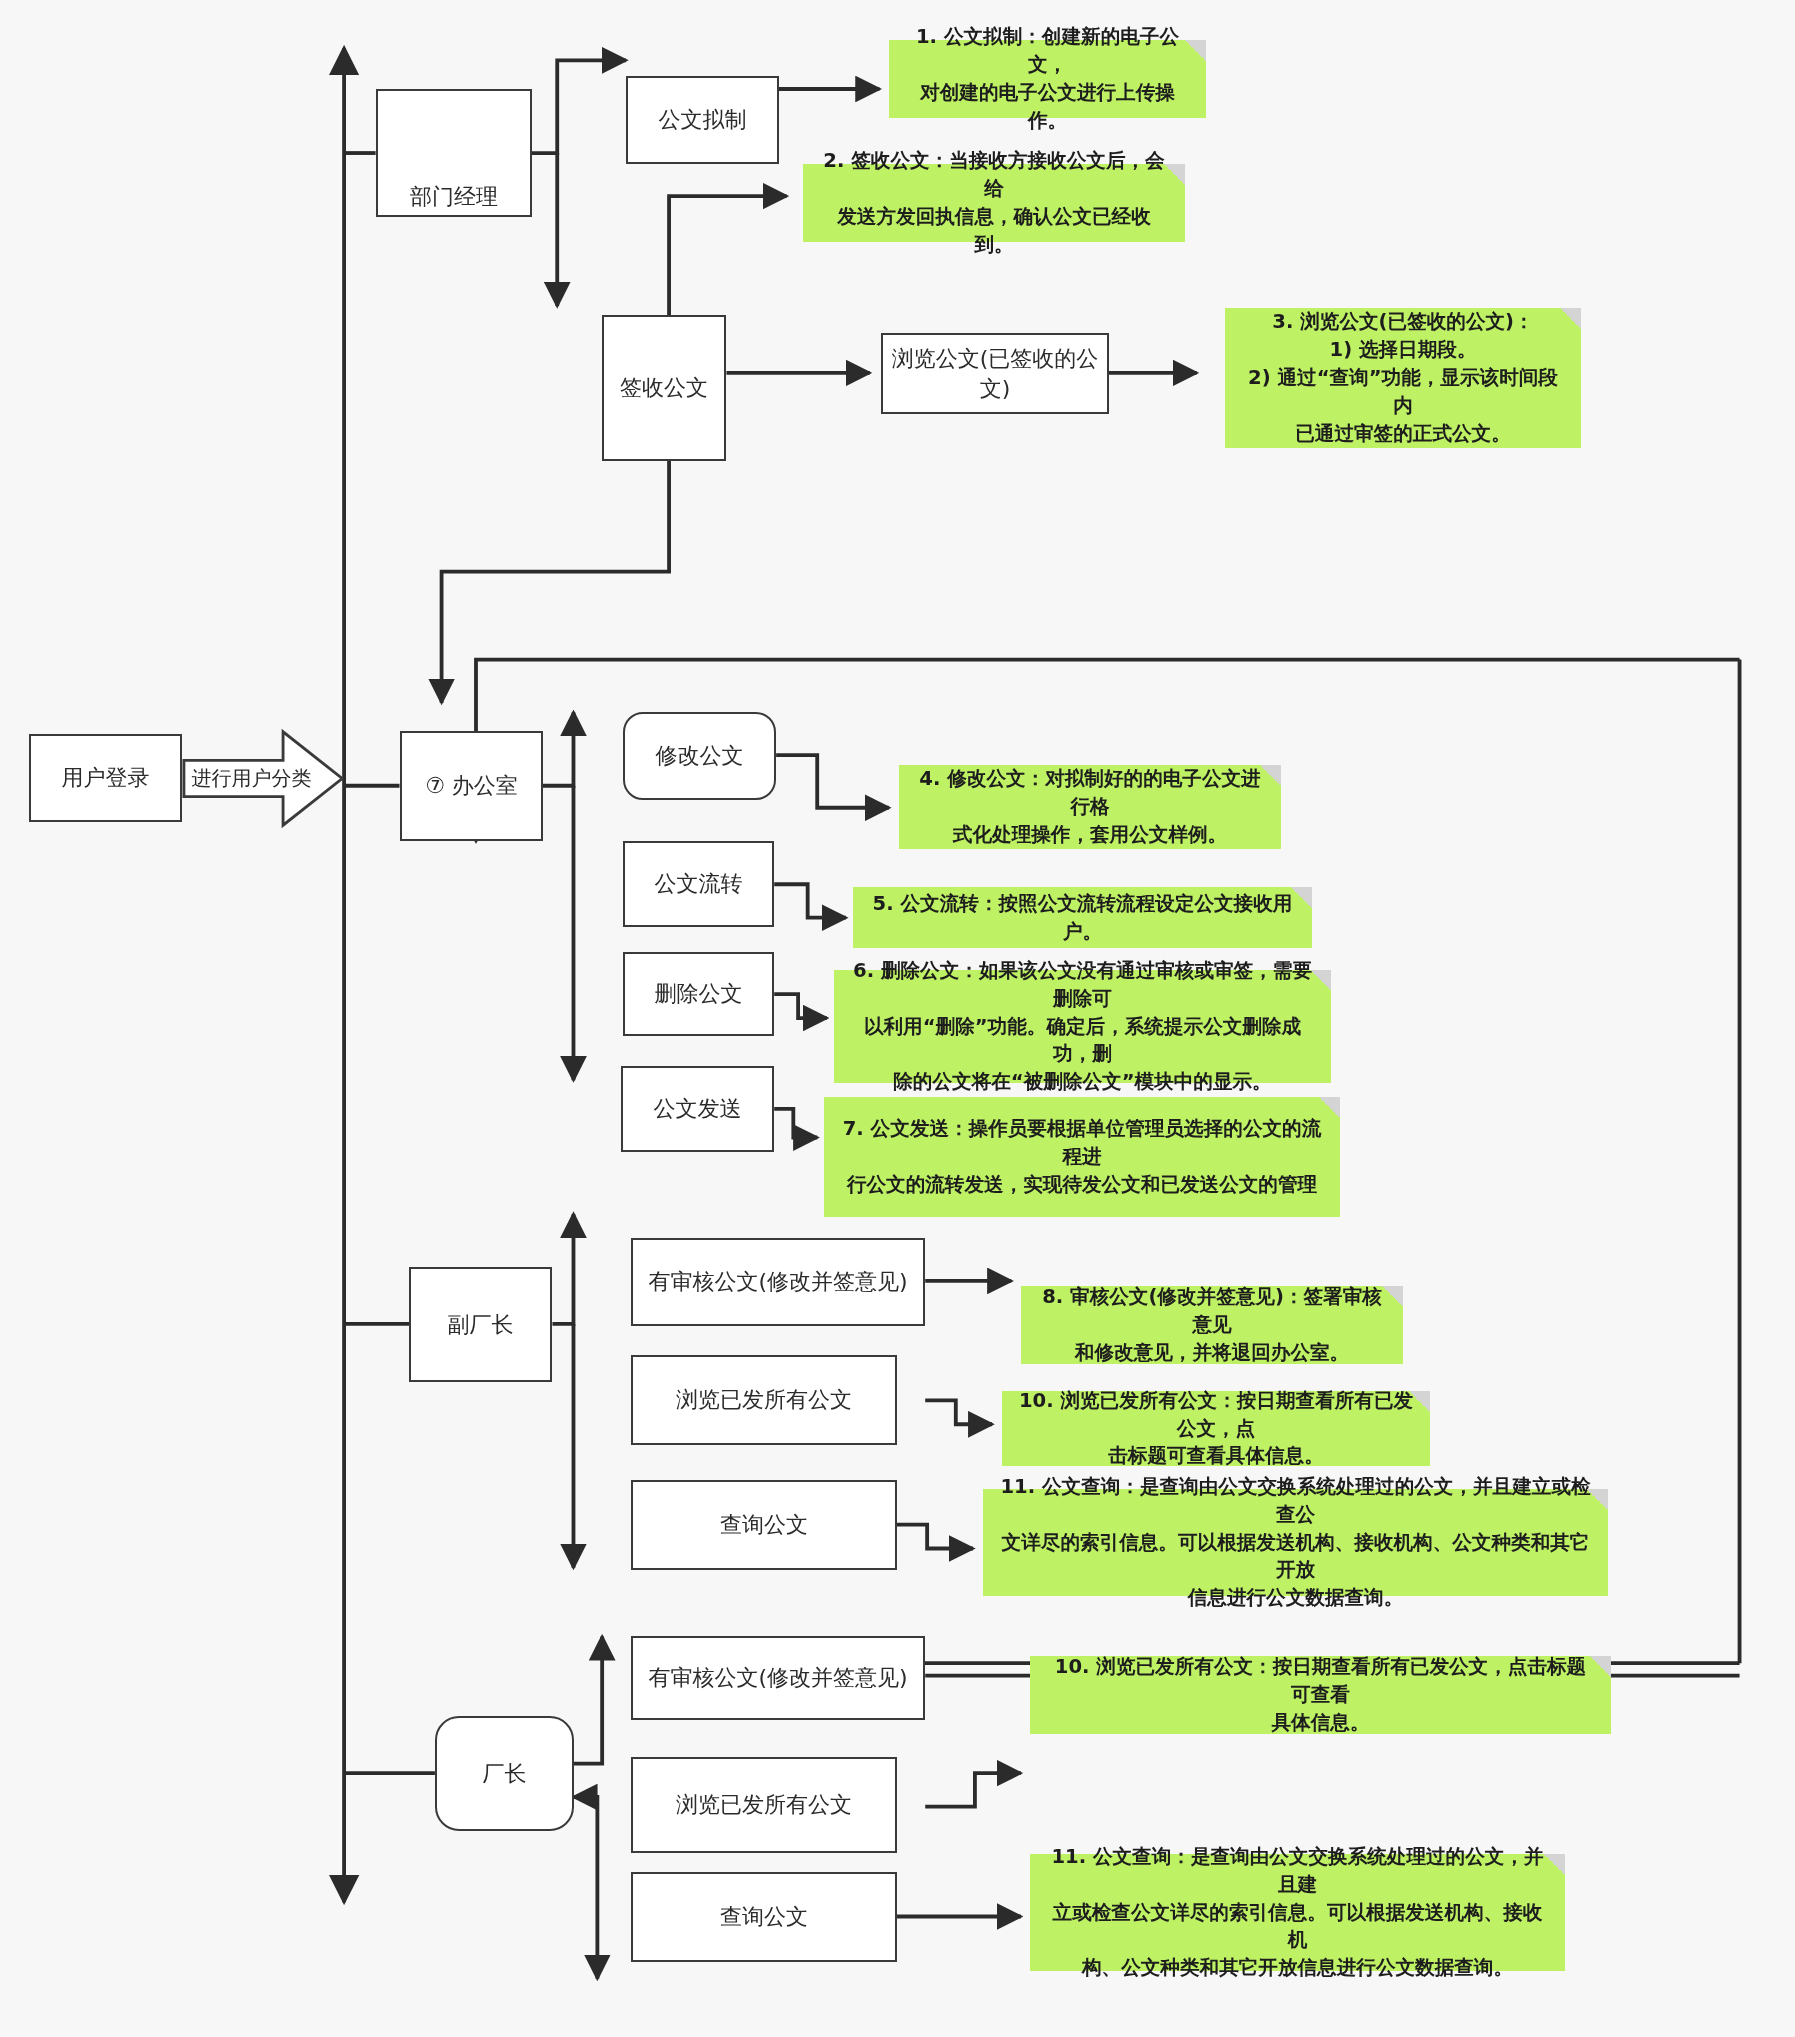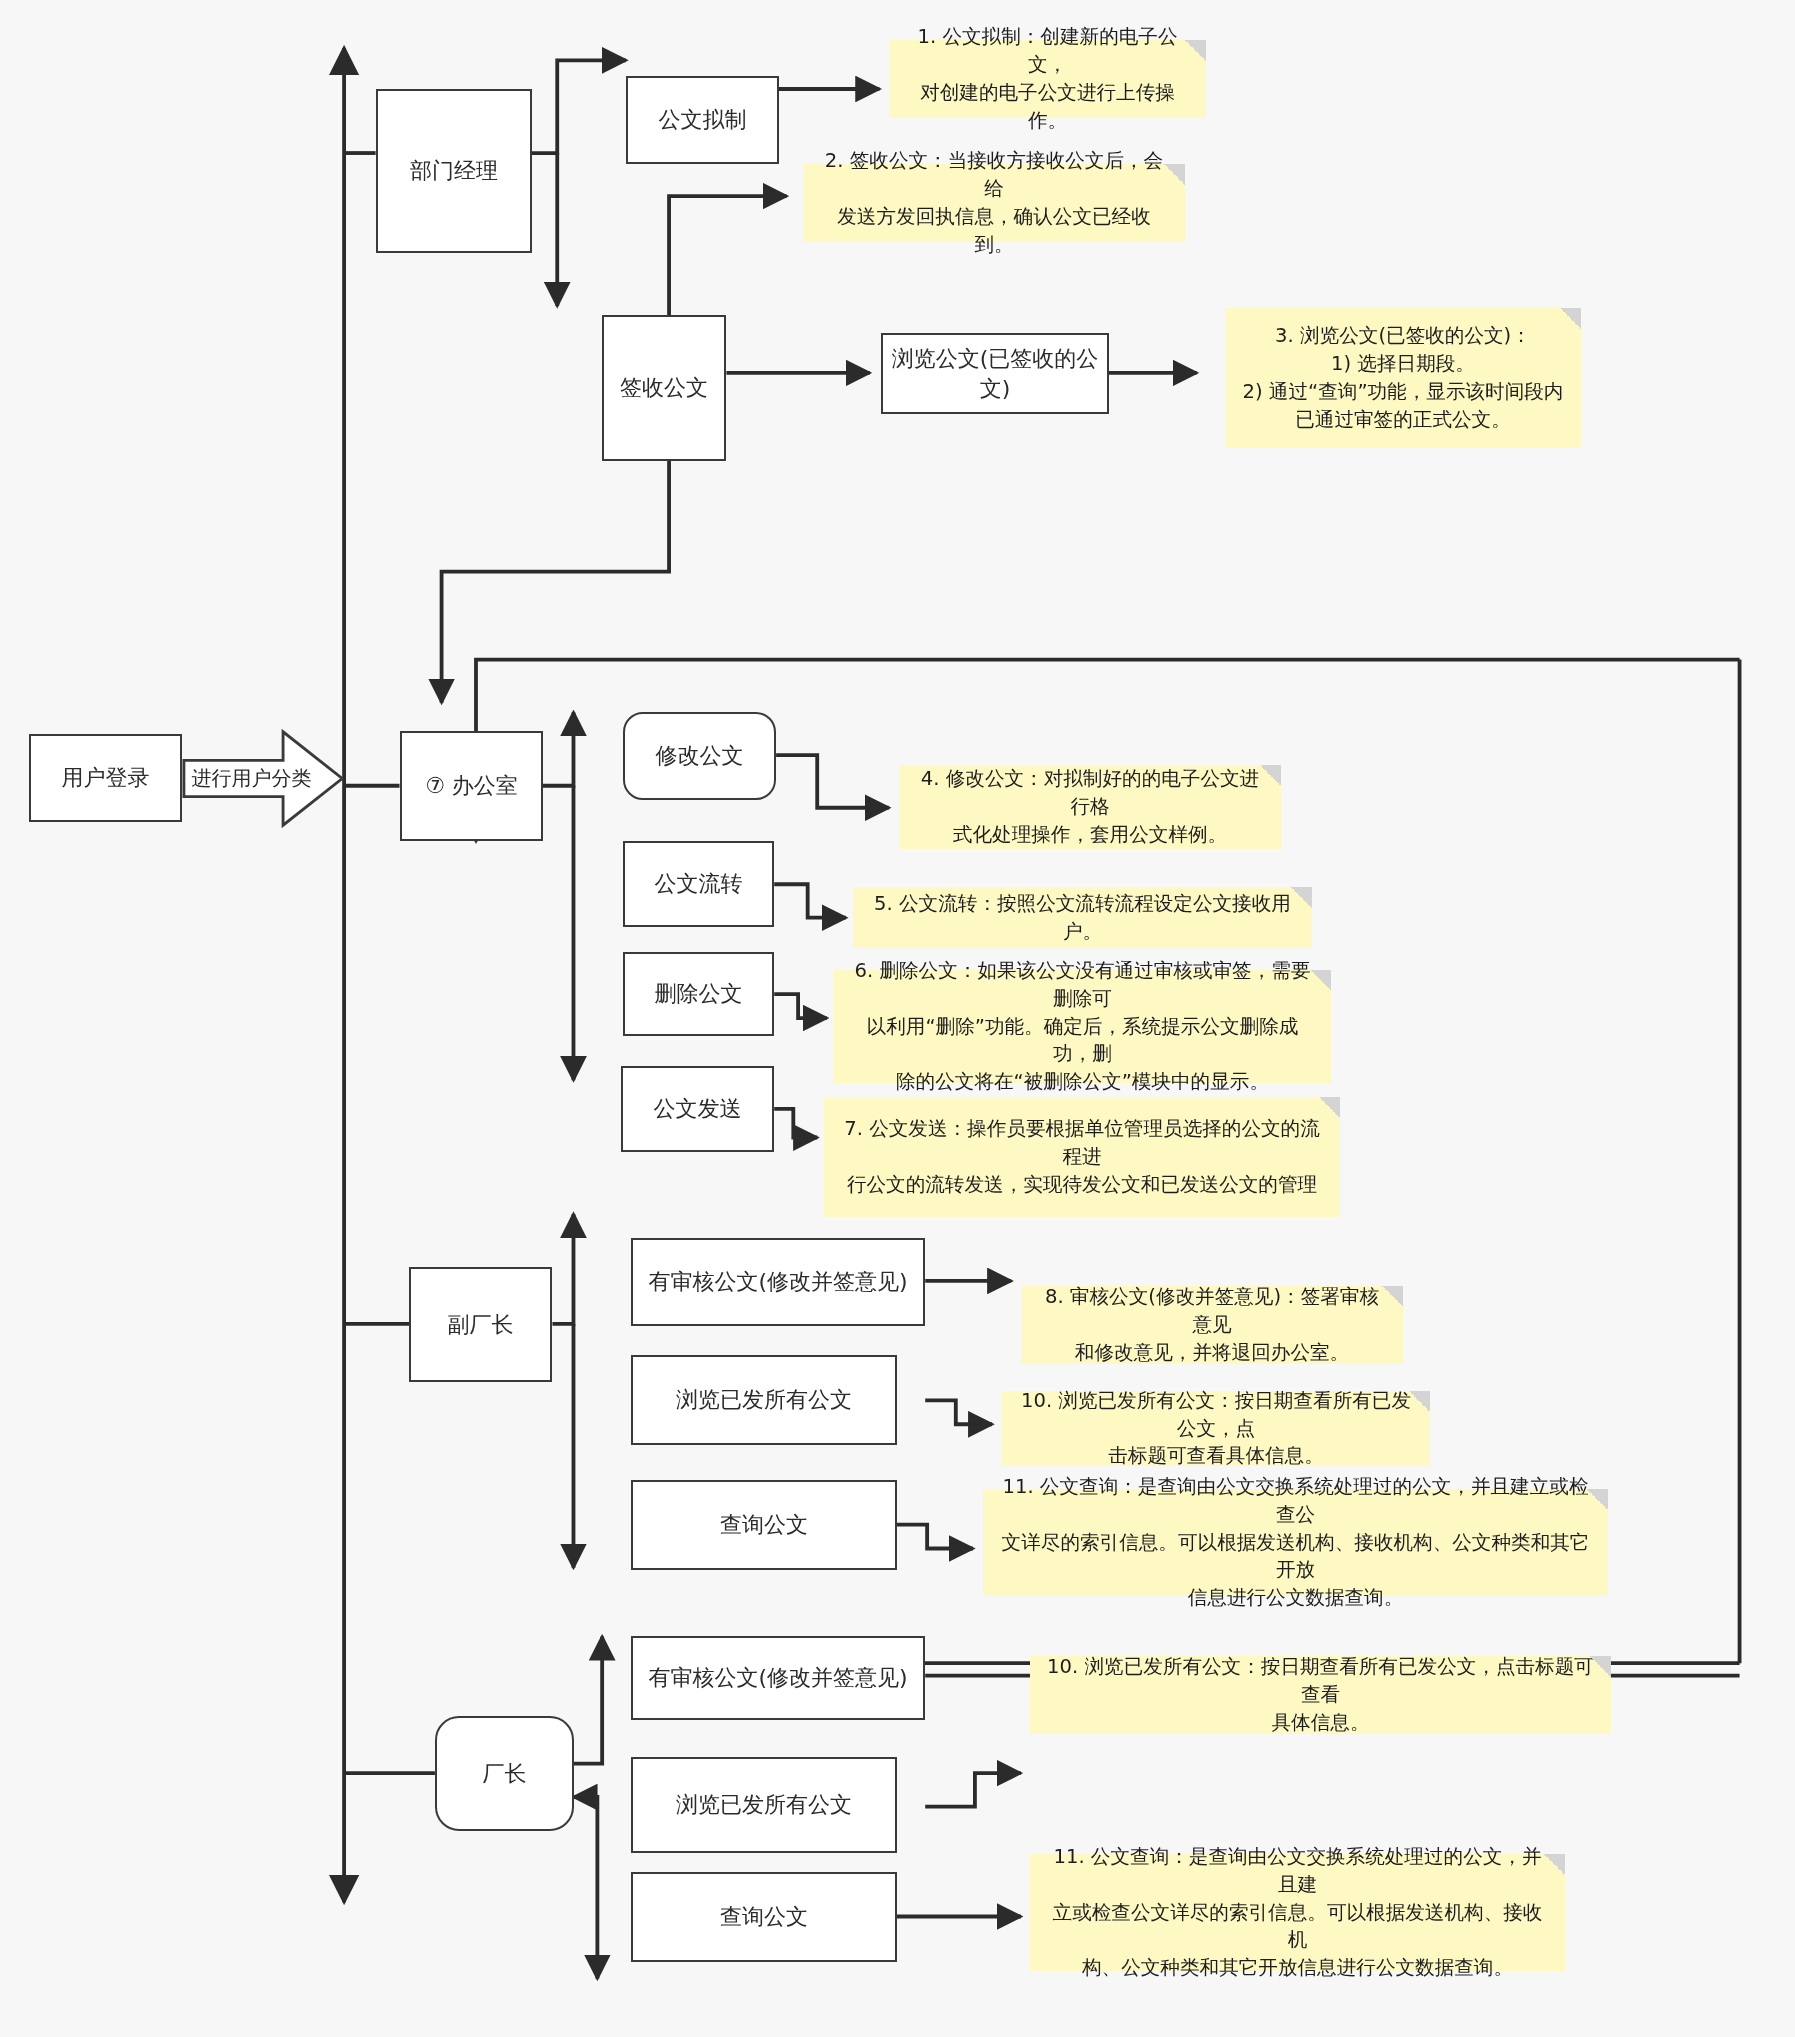--- a/index.html
+++ b/index.html
@@ -25,31 +25,32 @@
     text-align: center;
     color: #2b2b2b;
     font-size: 22px;
     line-height: 1.35;
     padding: 3.8px 7.6px;
     z-index: 4;
   }
   .note {
     position: absolute;
     box-sizing: border-box;
-    background: #fef9c3;
+    background: #bef264;
     color: #1d1d1d;
     font-size: 19.6px;
     line-height: 1.42;
     padding: 11.5px 15.3px;
     display: flex;
     align-items: center;
     justify-content: center;
     text-align: center;
     white-space: pre-line;
     z-index: 3;
+    font-weight: bold;
   }
   .note::after {
     content: "";
     position: absolute;
     top: 0; right: 0;
     width: 21px; height: 21px;
     background: linear-gradient(225deg, #d4d4d4 50%, rgba(0,0,0,0) 50%);
   }
 
   .chev {
@@ -148,21 +149,21 @@
     <span>用户登录</span>
   </div>
 
   <div class="chev" style="left:182px; top:726px; width:164px; height:105px;">
     <svg width="164" height="105" viewBox="0 0 172 110" style="position:absolute;left:0;top:0;">
       <path d="M 2 36 L 106 36 L 106 6 L 168 55 L 106 104 L 106 74 L 2 74 Z" fill="#ffffff" stroke="#3a3a3a" stroke-width="3"></path>
     </svg>
     <span class="lbl">进行用户分类</span>
   </div>
 
-  <div class="node" style="left:376px; top:89px; width:156px; height:164px;">
+  <div class="node" style="left:376px; top:89px; width:156px; height:128px;align-items:flex-end;">
     <span>部门经理</span>
   </div>
 
   <div class="node" style="left:400px; top:731px; width:143px; height:110px;">
     <span>⑦ 办公室</span>
   </div>
 
   <div class="node" style="left:409px; top:1267px; width:143px; height:115px;">
     <span>副厂长</span>
   </div>

